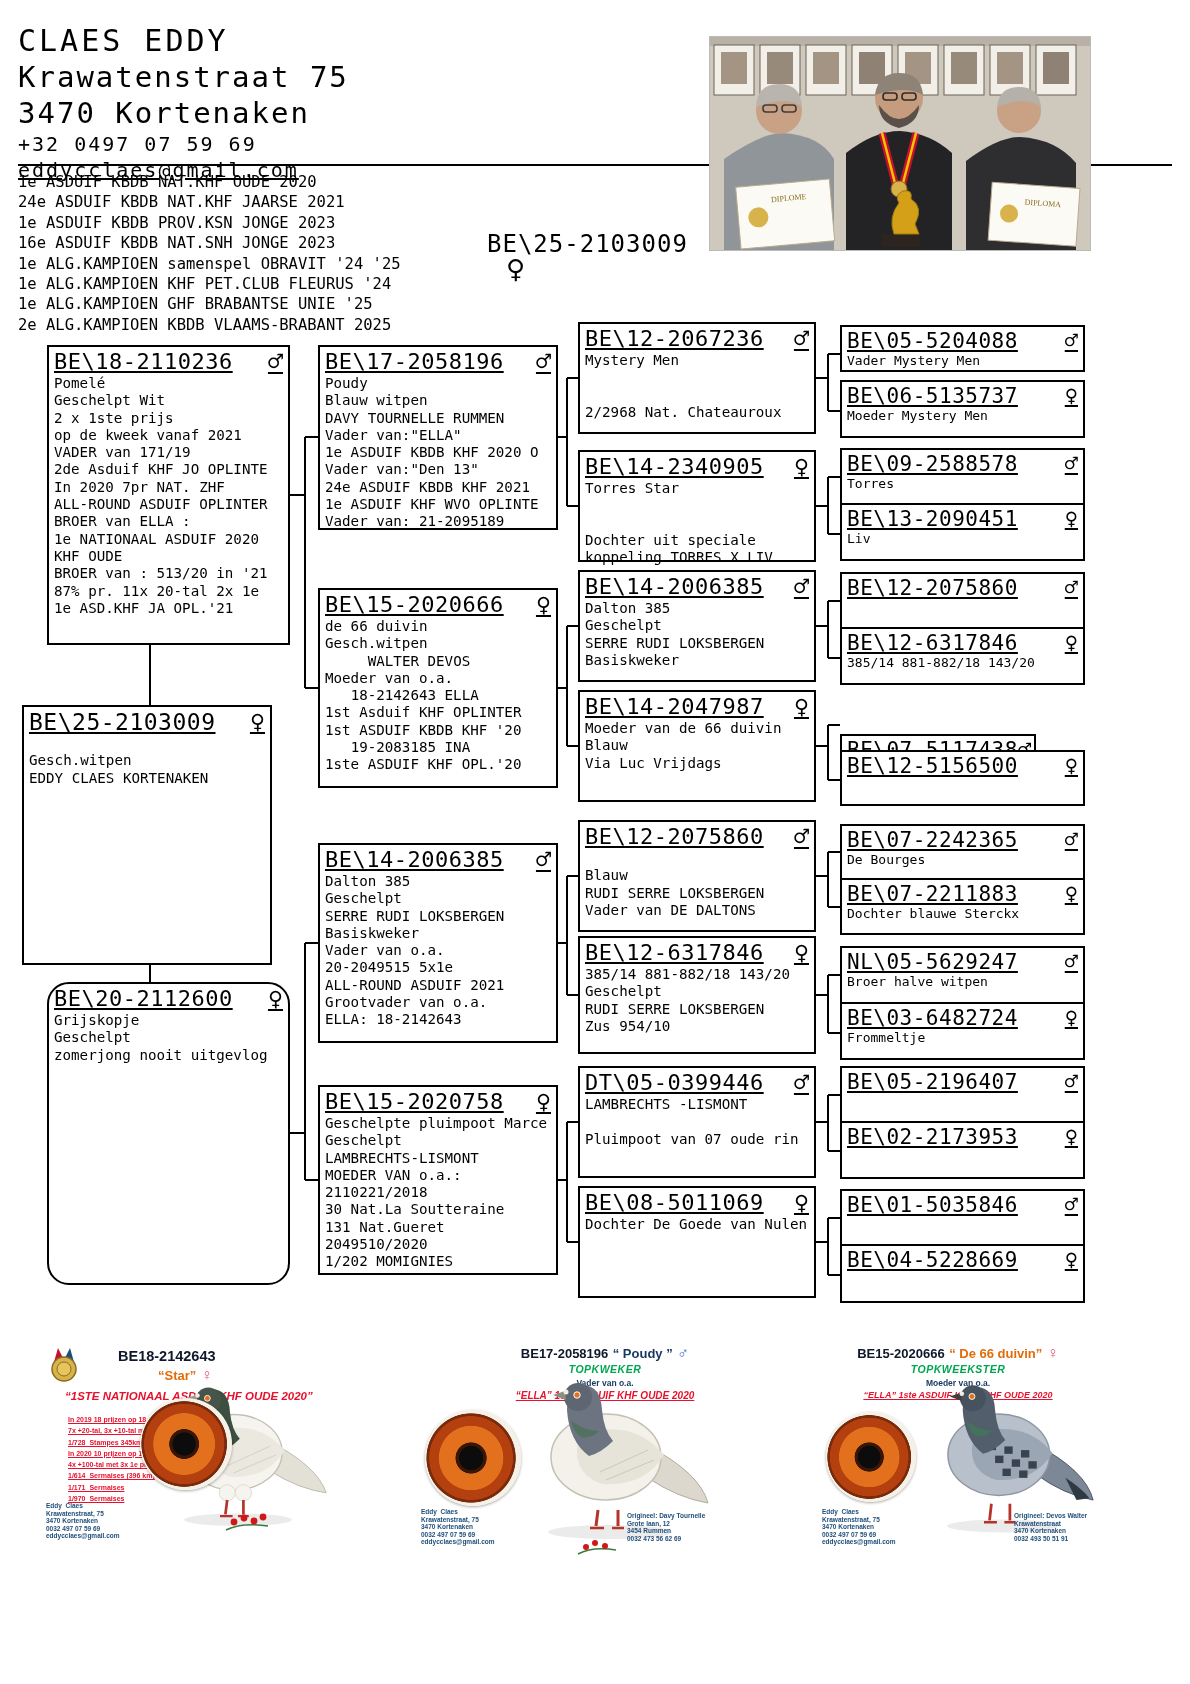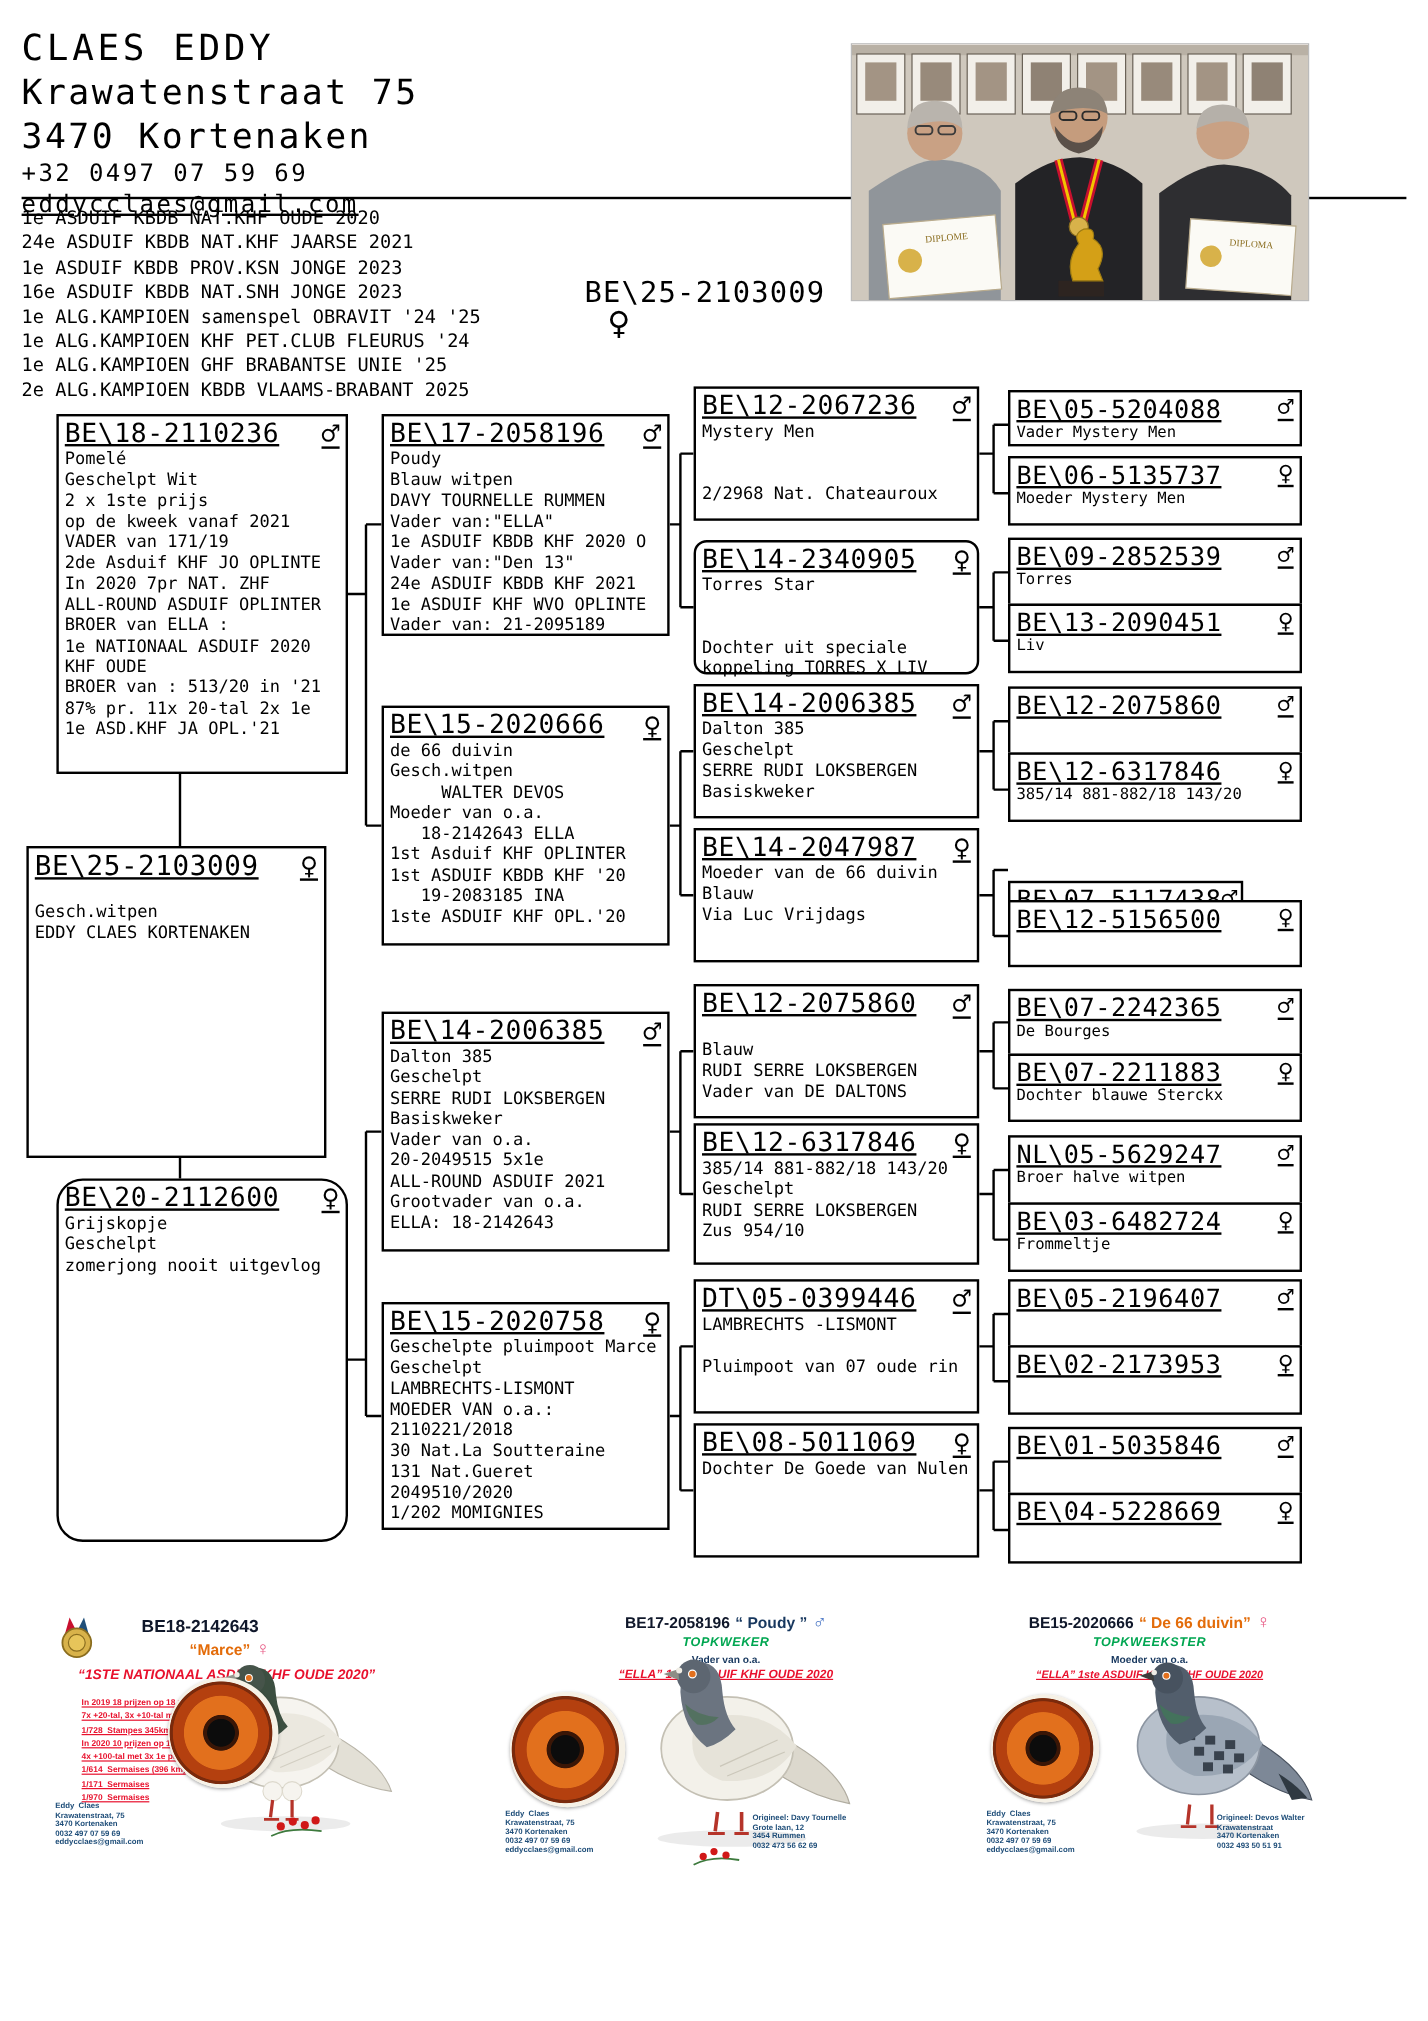--- a/index.html
+++ b/index.html
@@ -276,21 +276,21 @@
   <div class="pbox" style="left:578px;top:322px;width:238px;height:112px;">
     <div class="rr">
         <span class="ring">BE\12-2067236</span>
         <span class="sex">♂</span>
       </div>
     <div class="bd">Mystery Men
 
 
 2/2968 Nat. Chateauroux</div>
   </div>
-  <div class="pbox" style="left:578px;top:450px;width:238px;height:112px;border-radius:11px;">
+  <div class="pbox" style="left:578px;top:450px;width:238px;height:112px;">
     <div class="rr">
         <span class="ring">BE\14-2340905</span>
         <span class="sex">♀</span>
       </div>
     <div class="bd">Torres Star
 
 
 Dochter uit speciale
 koppeling TORRES X LIV</div>
   </div>
@@ -359,21 +359,21 @@
   </div>
   <div class="pbox g4" style="left:840px;top:380px;width:245px;height:58px;">
     <div class="rr">
         <span class="ring">BE\06-5135737</span>
         <span class="sex">♀</span>
       </div>
     <div class="bd">Moeder Mystery Men</div>
   </div>
   <div class="pbox g4" style="left:840px;top:448px;width:245px;height:57px;">
     <div class="rr">
-        <span class="ring">BE\09-2852539</span>
+        <span class="ring">BE\09-2588578</span>
         <span class="sex">♂</span>
       </div>
     <div class="bd">Torres</div>
   </div>
   <div class="pbox g4" style="left:840px;top:503px;width:245px;height:58px;">
     <div class="rr">
         <span class="ring">BE\13-2090451</span>
         <span class="sex">♀</span>
       </div>
     <div class="bd">Liv</div>
@@ -464,21 +464,21 @@
   </div>
 
   <div class="panel" style="left:40px;top:1340px;width:285px;">
     <svg class="abs" style="left:8px;top:6px;" width="32" height="38" viewBox="0 0 32 38">
       <path d="M10 2 L16 14 L6 16 Z" fill="#c8102e"></path>
         <path d="M22 2 L16 14 L26 16 Z" fill="#1f4e79"></path>
       <circle cx="16" cy="23" r="12" fill="#d8b24a" stroke="#8a6d1f" stroke-width="1.5"></circle>
       <circle cx="16" cy="23" r="7" fill="#e7c55a" stroke="#8a6d1f"></circle>
     </svg>
     <div class="abs ptitle" style="left:78px;top:8px;">BE18-2142643</div>
-    <div class="abs" style="left:118px;top:26px;"><span class="pname">“Marce”</span> <span class="psexf">♀</span></div>
+    <div class="abs" style="left:118px;top:26px;"><span class="pname">“Star”</span> <span class="psexf">♀</span></div>
     <div class="abs phead2" style="left:25px;top:50px;">“1STE NATIONAAL ASDUIF KHF OUDE 2020”</div>
     <div class="abs pres" style="left:28px;top:74px;width:150px;">In 2019 18 prijzen op 18 vluchten
 7x +20-tal, 3x +10-tal met o.a.
 1/728  Stampes 345km
 In 2020 10 prijzen op 10 vluchten
 4x +100-tal met 3x 1e prijs
 1/614  Sermaises (396 km)
 1/171  Sermaises
 1/970  Sermaises</div>
     <svg class="abs" style="left:108px;top:18px;" width="180" height="185" viewBox="0 0 200 190">

